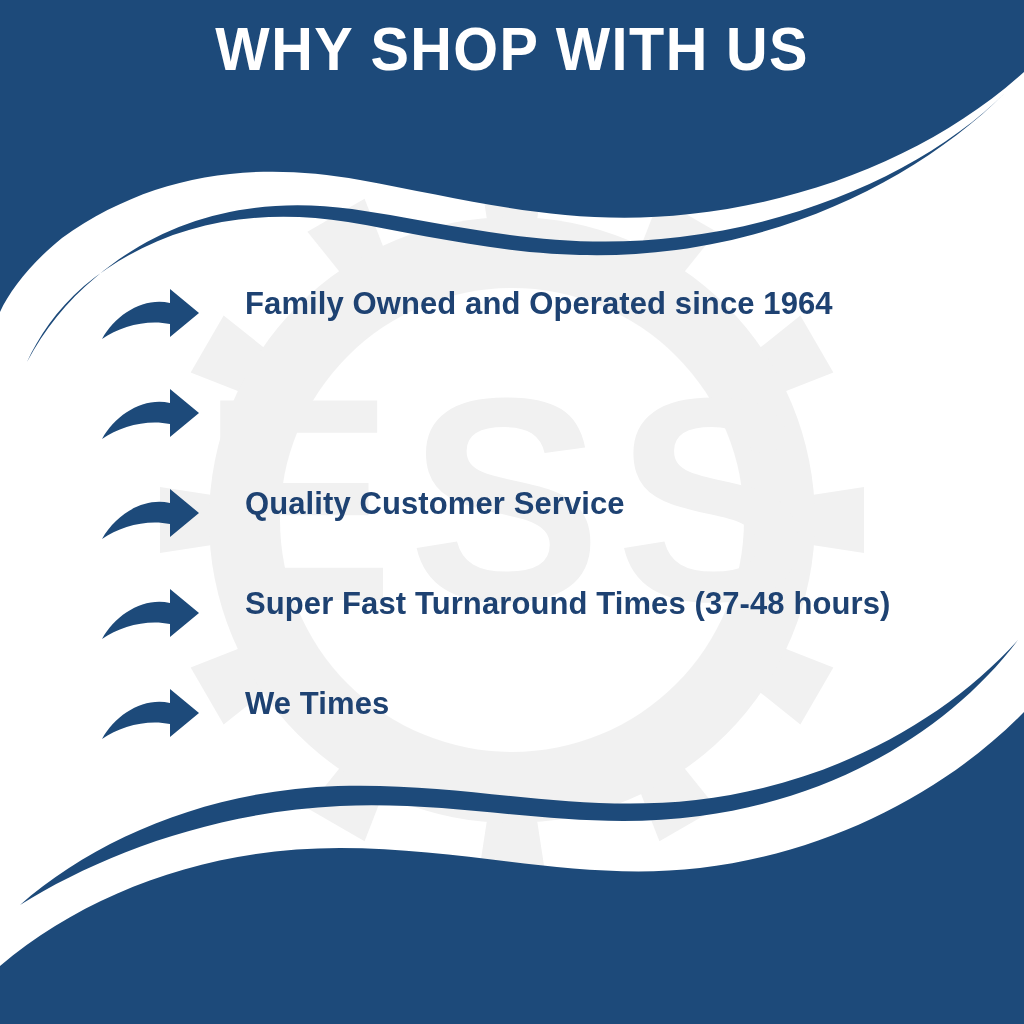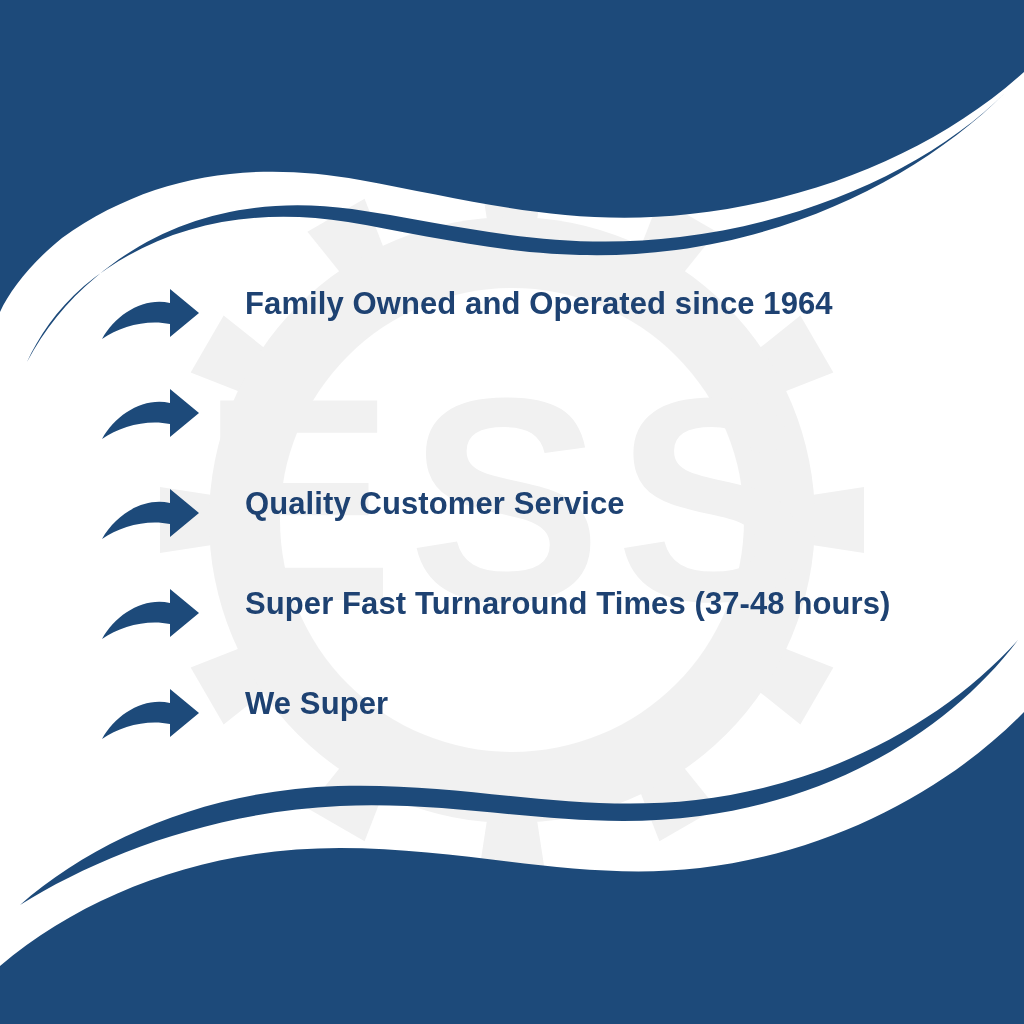--- a/index.html
+++ b/index.html
@@ -158,20 +158,23 @@
 
     <path fill="#1d4a7a" d="M 20 905
              C 96 838, 210 790, 338 786
              C 466 782, 572 814, 696 800
              C 828 785, 944 722, 1018 640
              C 950 730, 836 798, 700 816
              C 574 833, 466 800, 340 806
              C 212 812, 98 856, 20 905 Z"></path>
   </svg>
 
+  <div id="header-band">
+    <h1 id="page-title">WHY SHOP WITH US</h1>
+  </div>
 
   <ul id="benefits-list">
 
     <li class="benefit-row">
       <span class="arrow-icon">
         <svg viewBox="0 0 100 58" xmlns="http://www.w3.org/2000/svg">
           <path fill="#1d4a7a" d="M 2 51
                    C 16 26, 44 9, 70 15
                    L 70 1
                    L 99 25
@@ -232,18 +235,18 @@
         <svg viewBox="0 0 100 58" xmlns="http://www.w3.org/2000/svg">
           <path fill="#1d4a7a" d="M 2 51
                    C 16 26, 44 9, 70 15
                    L 70 1
                    L 99 25
                    L 70 49
                    L 70 36
                    C 48 31, 20 38, 2 51 Z"></path>
         </svg>
       </span>
-      <span class="benefit-text">We Super</span>
+      <span class="benefit-text">We Times</span>
     </li>
 
   </ul>
 
 </div>
 
 </body></html>

